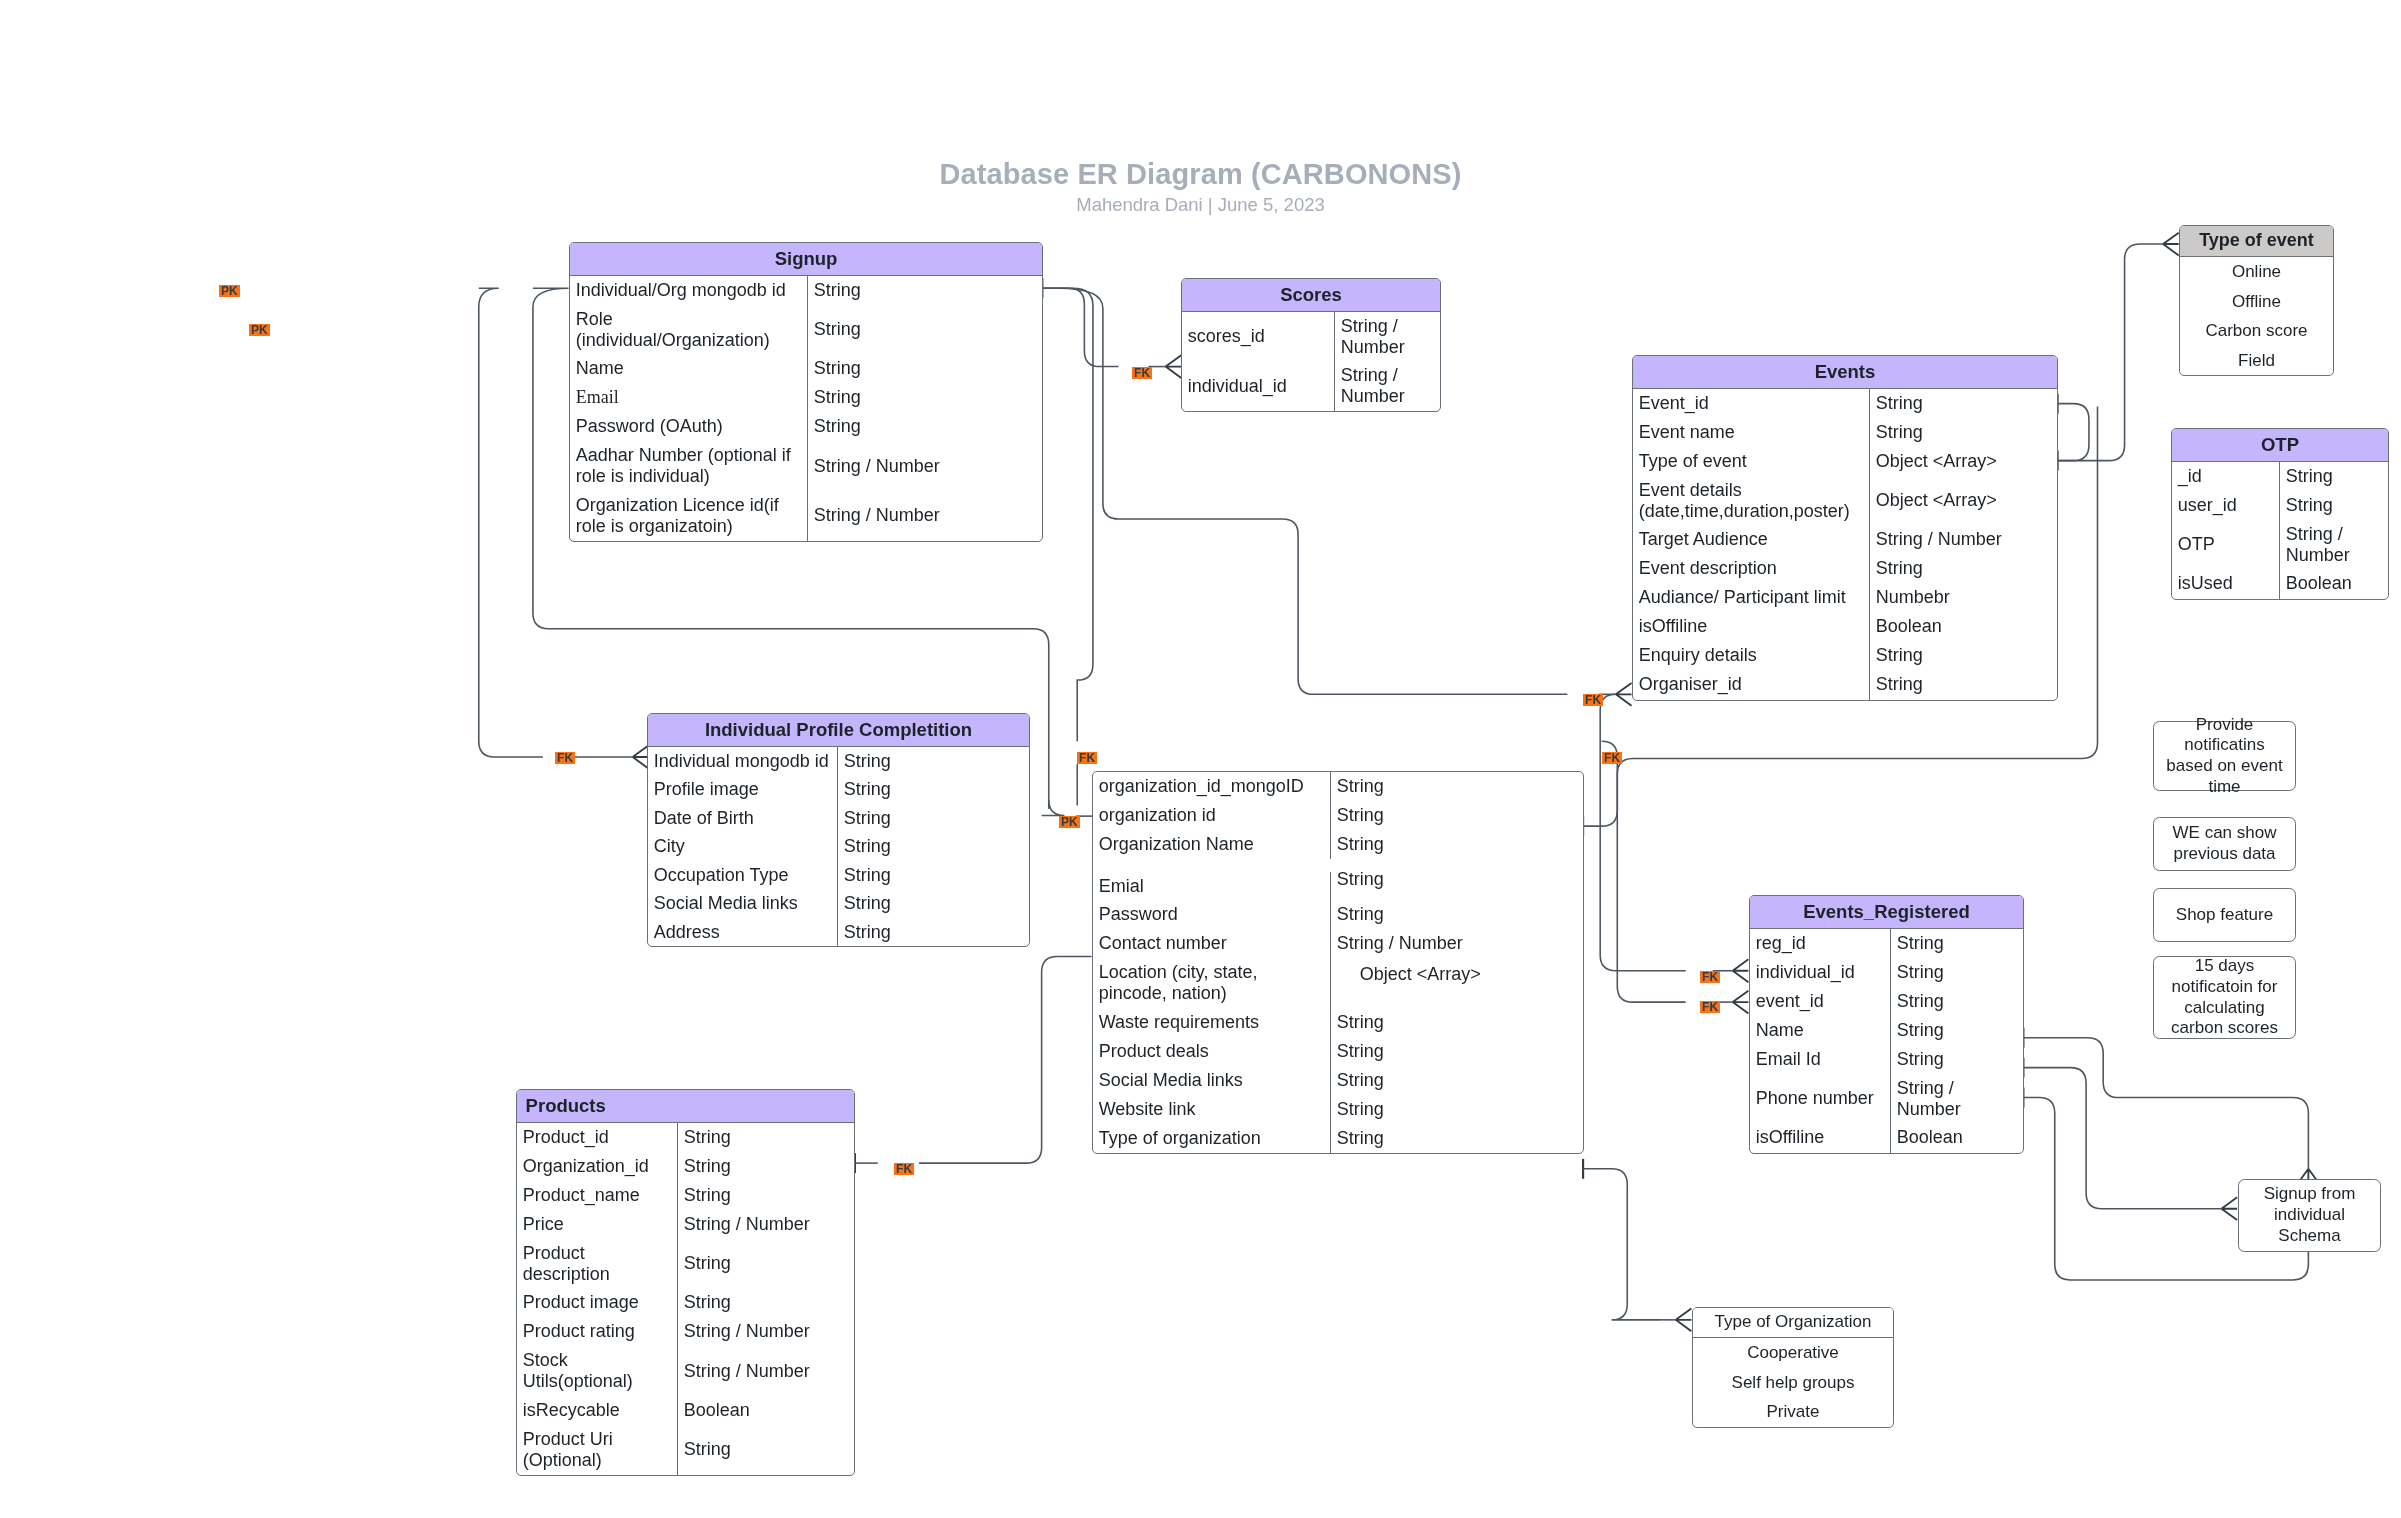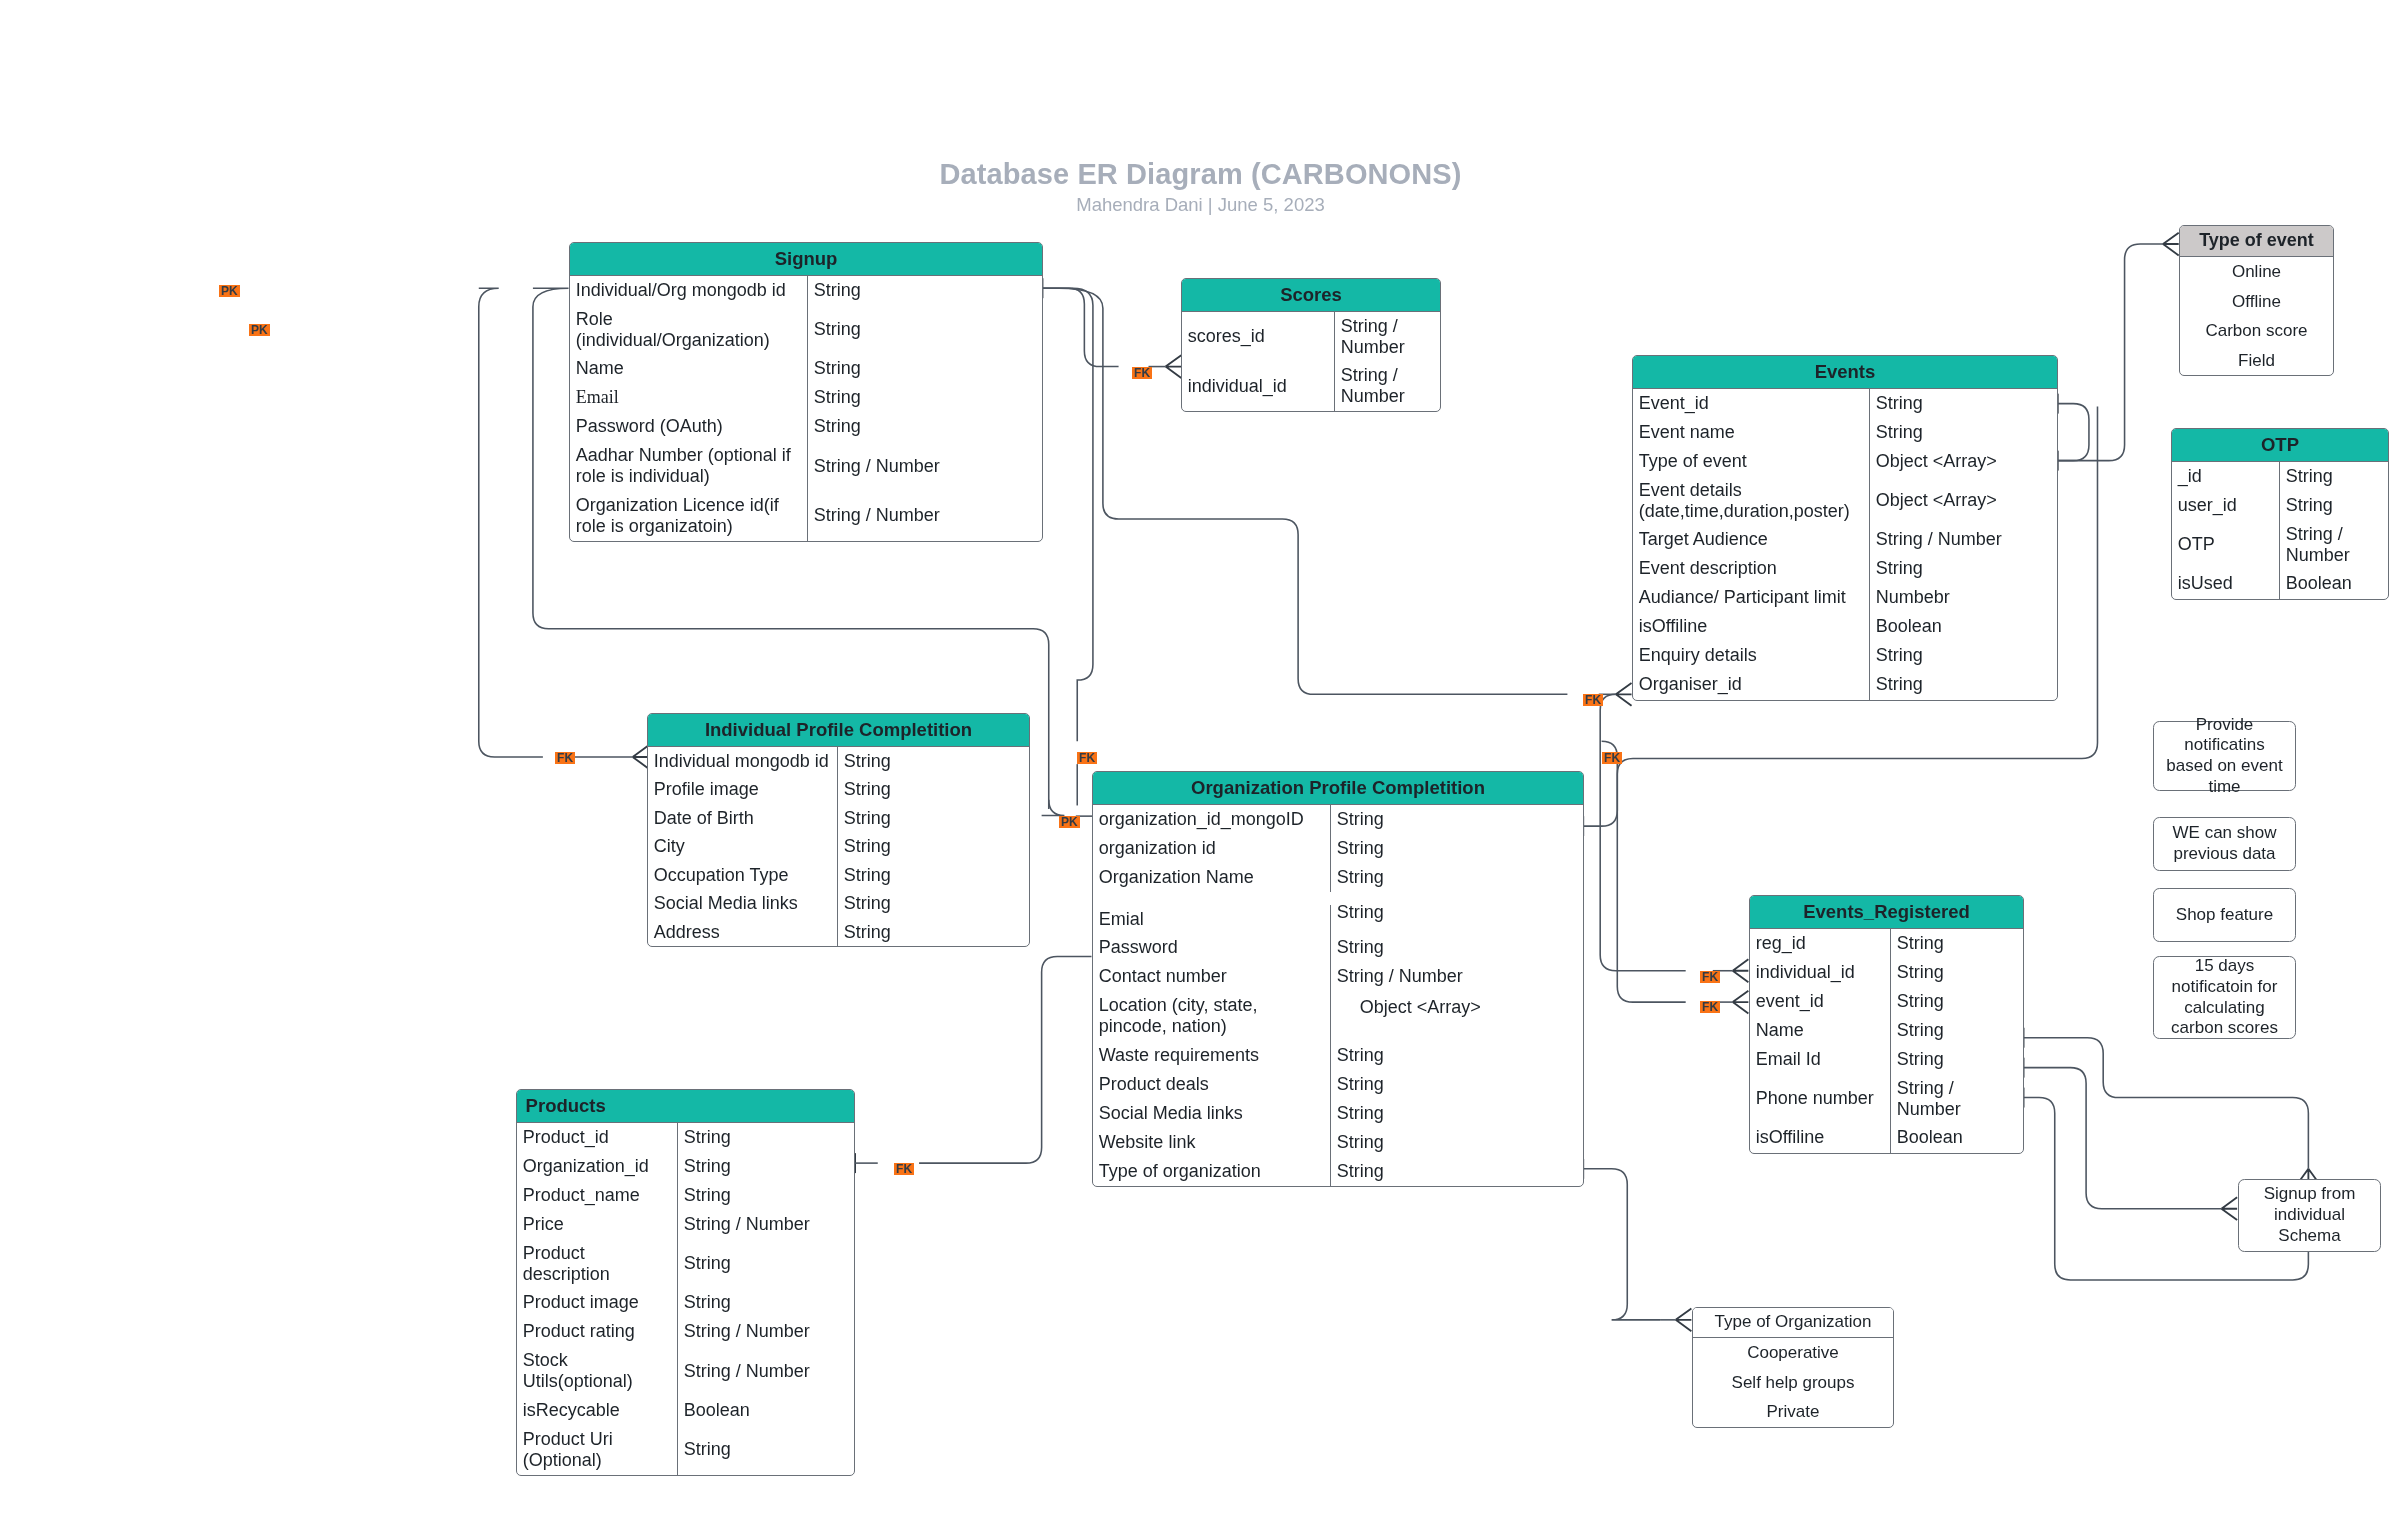--- a/index.html
+++ b/index.html
@@ -23,21 +23,21 @@
     position:absolute;text-align:center;color:#a7aeba;
     font-size:18.5px;white-space:nowrap;
   }
 
   
   .table{
     position:absolute;background:#ffffff;border:1.1px solid #6a7078;
     border-radius:5px;box-sizing:border-box;overflow:hidden;
   }
   .table > .thead{
-    background:#14b8a6;border-bottom:1.1px solid #6a7078;
+    background:#c4b5fd;border-bottom:1.1px solid #6a7078;
     font-weight:bold;font-size:18.5px;color:#1d2329;text-align:center;
     padding:5px 4.3px 5.7px;line-height:1.15;
   }
   .rows{display:block;}
   .row{display:flex;align-items:stretch;min-height:29px;}
   .row .c1{
     flex:0 0 auto;box-sizing:border-box;padding:3.6px 4.3px 3.6px 5.7px;
     font-size:18px;color:#1d2329;line-height:1.18;
     display:flex;align-items:center;
     border-right:1.1px solid #6a7078;
@@ -297,21 +297,20 @@
         <div class="c2">String</div>
       </div>
       <div class="row" style="min-height:28.5px;">
         <div class="c1" style="width:190px;">Address</div>
         <div class="c2">String</div>
       </div>
     </div>
   </div>
 
   <div class="table" style="left:1092px;top:771px;width:492px;">
-    <div class="thead">Organization Profile Completition</div>
     <div class="rows">
       <div class="row">
         <div class="c1" style="width:238px;">organization_id_mongoID</div>
         <div class="c2">String</div>
       </div>
       <div class="row">
         <div class="c1" style="width:238px;">organization id</div>
         <div class="c2">String</div>
       </div>
       <div class="row">

